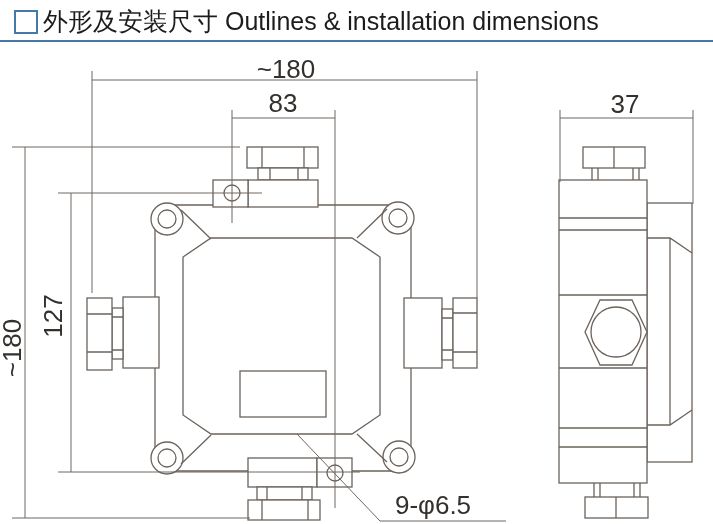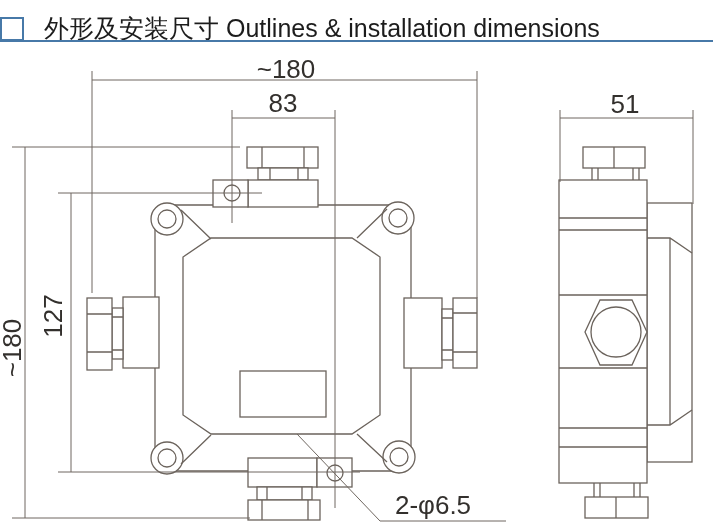--- a/index.html
+++ b/index.html
@@ -8,21 +8,21 @@
     --dim:#6f6760;
     --text:#33302d;
     --title:#1c1c1c;
   }
   html,body{margin:0;padding:0;background:#fff;}
   .page{
     position:relative;width:713px;height:524px;background:#fff;overflow:hidden;
     font-family:"Liberation Sans",sans-serif;
   }
   .titlebar{
-    position:absolute;left:0;top:6px;display:flex;align-items:flex-start;gap:20px;margin-top:7px;
+    position:absolute;left:14px;top:6px;display:flex;align-items:flex-start;gap:5px;
   }
   .marker{
     width:20px;height:20px;border:2px solid var(--accent);margin-top:4px;background:#fff;
     flex:0 0 auto;
   }
   .title{
     font-size:25px;line-height:30px;color:var(--title);white-space:nowrap;
     font-weight:400;
   }
   .title .en{margin-left:7px;}
@@ -121,16 +121,16 @@
       <path class="d" d="M58,193 H262 M58,472 H360 M71,193 V472"></path>
       <path class="d" d="M560,110 V182 M693,110 V204 M560,118 H693"></path>
       <path class="d" d="M297,434 L380,521 H506"></path>
     </g>
   </svg>
 
   <div class="dimlabel" style="left:236px;top:55px;width:100px;">~180</div>
   <div class="dimlabel" style="left:233px;top:89px;width:100px;">83</div>
   <div class="dimlabel rot" style="left:3px;top:302px;width:100px;">127</div>
   <div class="dimlabel rot" style="left:-38px;top:334px;width:100px;">~180</div>
-  <div class="dimlabel" style="left:575px;top:90px;width:100px;">51</div>
-  <div class="dimlabel" style="left:373px;top:491px;width:120px;">2-φ6.5</div>
+  <div class="dimlabel" style="left:575px;top:90px;width:100px;">37</div>
+  <div class="dimlabel" style="left:373px;top:491px;width:120px;">9-φ6.5</div>
 
 </div>
 
 </body></html>

